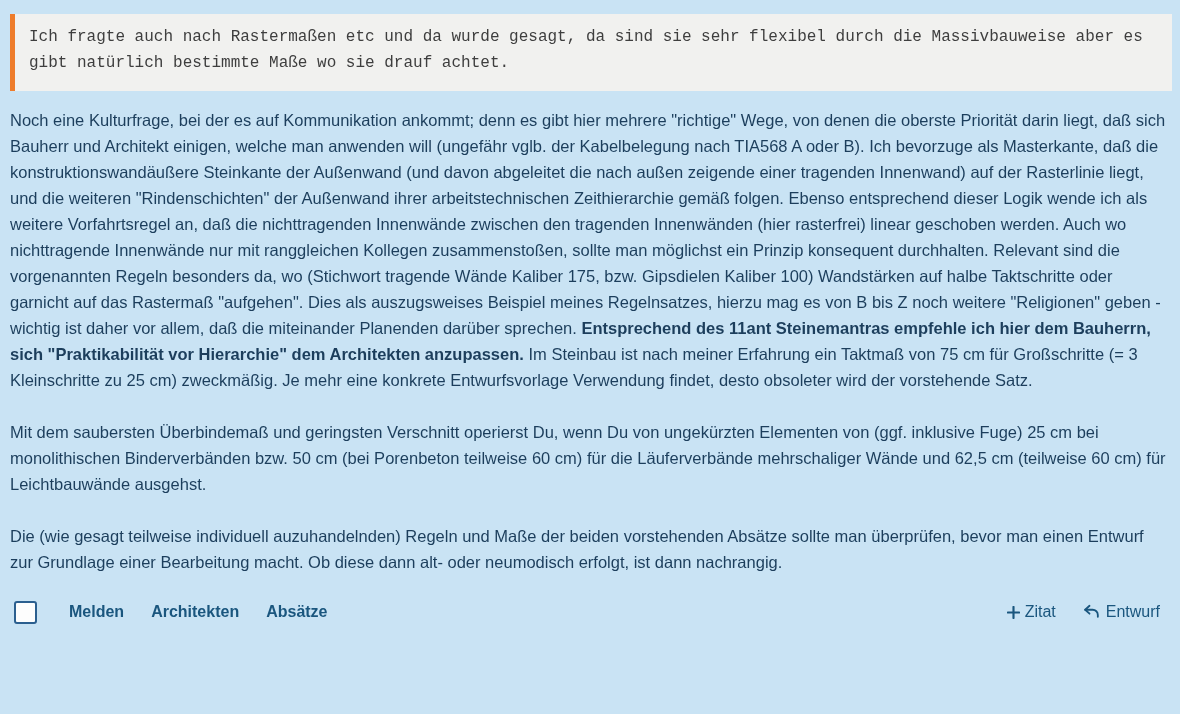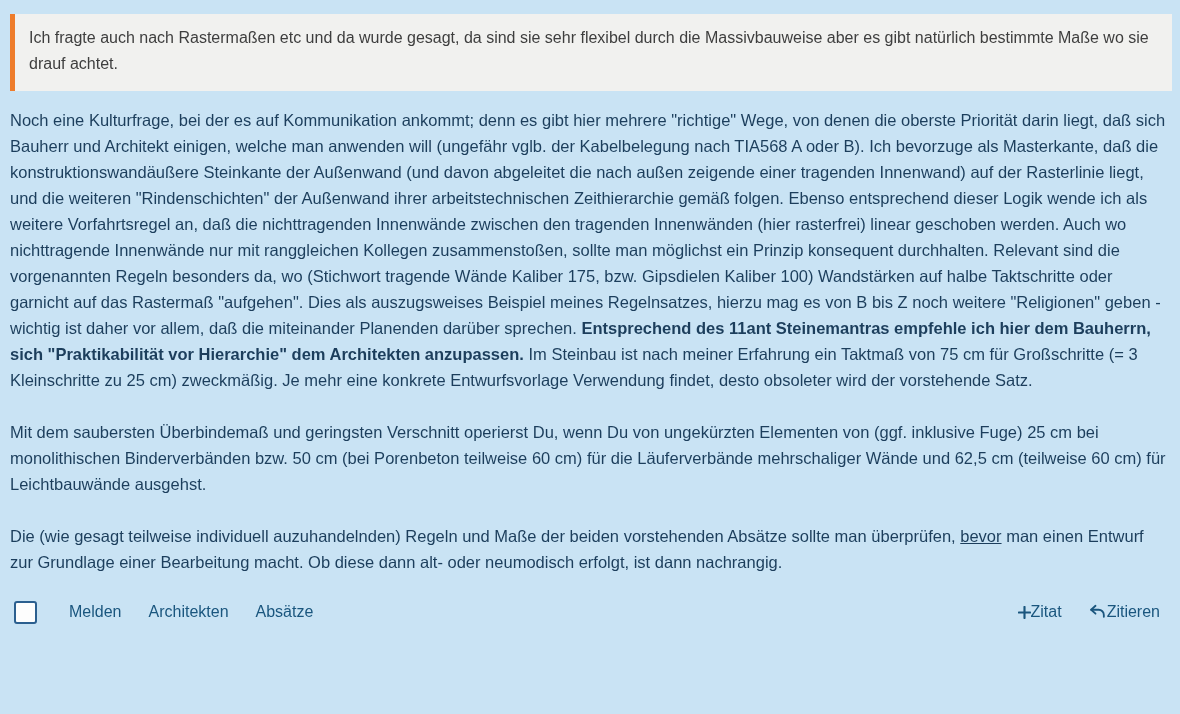--- a/index.html
+++ b/index.html
@@ -26,58 +26,59 @@
   .quote-header .arrow-btn {
     display: inline-flex; width: 20px; height: 20px;
     cursor: pointer;
   }
   .quote-body {
     background: #f1f1ef;
     padding: 11px 14px 14px 14px;
     color: #3e3e3e;
     font-size: 16px;
     line-height: 1.62;
+    font-family: Liberation Mono, monospace;
   }
 
   
   .post-body {
     color: #1c3e5c;
     font-size: 16.5px;
     line-height: 26px;
     padding-right: 2px;
   }
   .post-body p { margin: 0 0 26px 0; }
   .run-normal { font-style: normal; }
   .run-italic { }
   .run-bold   { font-weight: bold; }
-  .run-underline { text-decoration: underline; }
+  .run-underline { }
 
   
   .post-footer {
     margin-top: 0px;
     padding: 0 12px 0 4px;
     display: flex; align-items: center; justify-content: space-between;
   }
-  .footer-left { display: flex; align-items: center; gap: 27px; }
+  .footer-left { display: flex; align-items: center; gap: 27px; font-weight: bold; }
   .checkbox {
     width: 19px; height: 19px;
     border: 2px solid #2b5f8f;
     border-radius: 3px;
     background: #fdfdfd;
     cursor: pointer;
     margin-right: 5px;
   }
   .footer-link {
     color: #1a567e;
     font-size: 16px;
     text-decoration: none;
     cursor: pointer;
   }
   .footer-right { display: flex; align-items: center; gap: 26px; }
-  .icon-link { display: inline-flex; align-items: center; }
+  .icon-link { display: inline-flex; align-items: center; gap: 5px; }
   .icon-link svg { display: block; }
 </style>
 </head>
 <body>
 
 <div class="page">
 
   <div class="quote-block">
     <div class="quote-body">Ich fragte auch nach Rastermaßen etc und da wurde gesagt, da sind sie sehr flexibel durch die Massivbauweise aber es gibt natürlich bestimmte Maße wo sie drauf achtet.</div>
   </div>
@@ -104,18 +105,18 @@
         </span>
         <span>Zitat</span>
       </a>
       <a class="footer-link icon-link">
         <span>
           <svg viewBox="0 0 24 24" width="19" height="19" fill="none" stroke="#1a567e" stroke-width="2.3" stroke-linecap="round" stroke-linejoin="round">
             <path d="M9.5 13.5 L4 8.5 L9.5 3.5"></path>
             <path d="M4 8.5 H13.5 A6.5 6.5 0 0 1 20 15 V17.5"></path>
           </svg>
         </span>
-        <span>Zitieren</span>
+        <span>Entwurf</span>
       </a>
     </div>
   </div>
 
 </div>
 
 </body></html>

